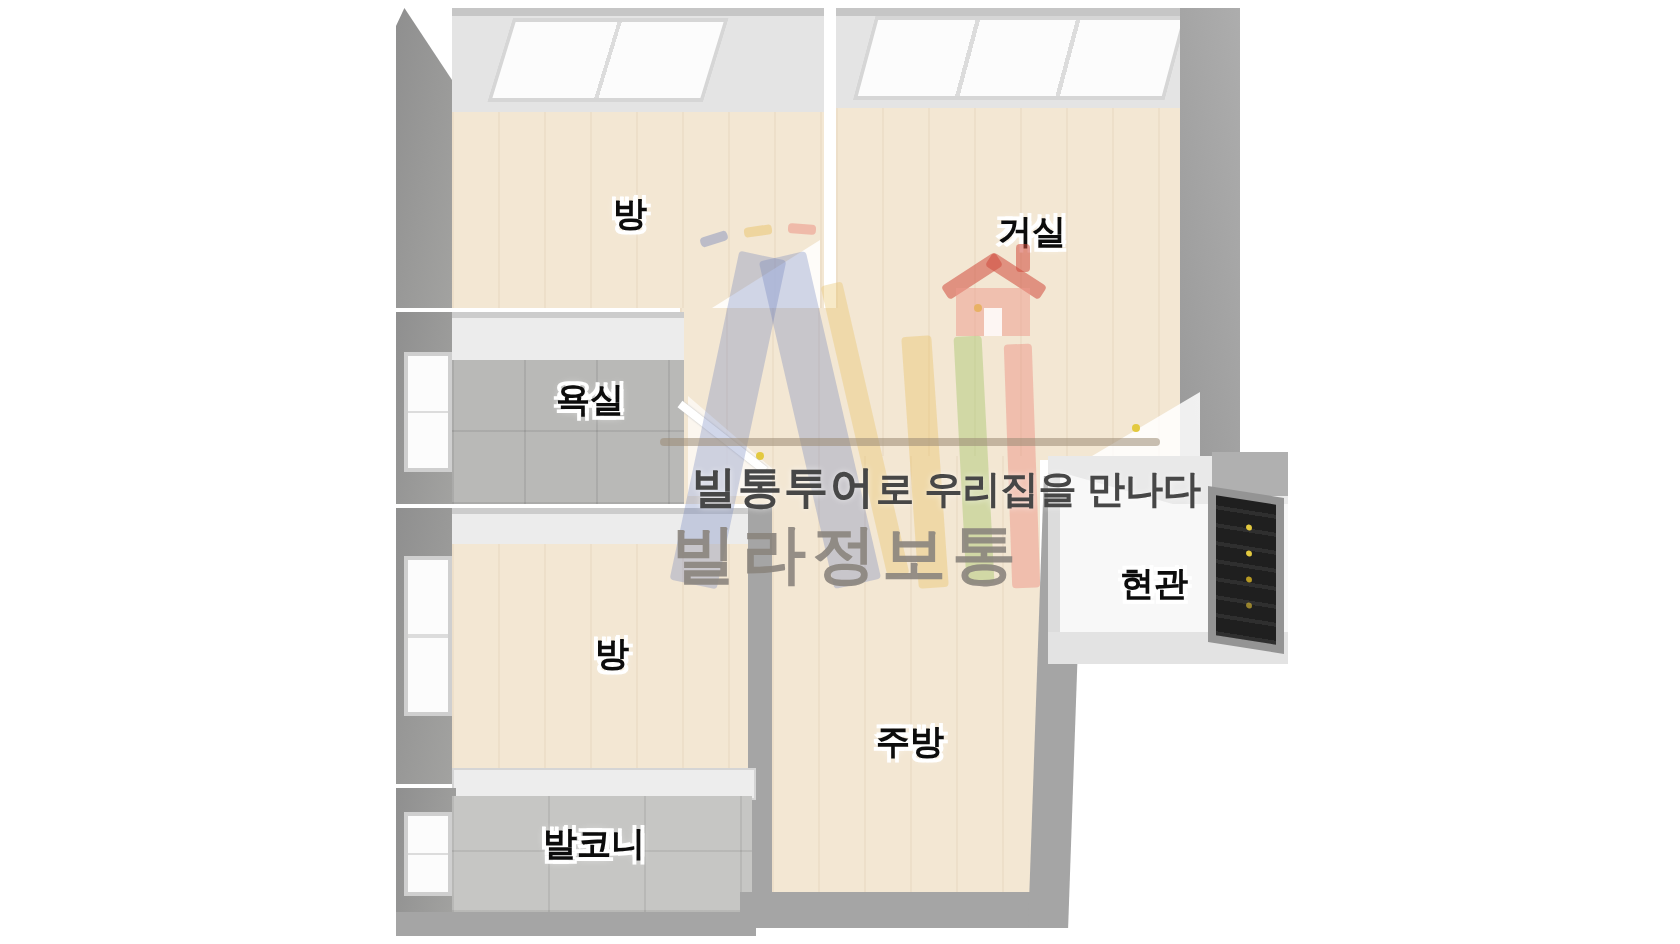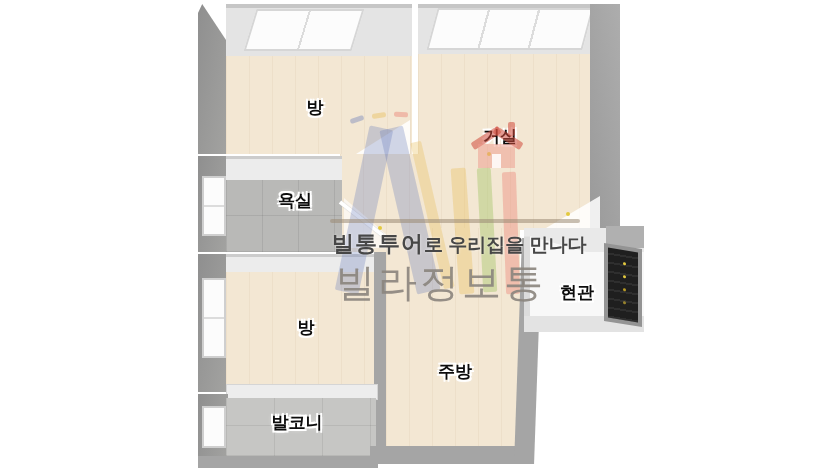--- a/index.html
+++ b/index.html
@@ -46,23 +46,23 @@
     background-image:repeating-linear-gradient(0deg,rgba(255,255,255,.07) 0 2px,transparent 2px 9px);}
   .ent-dots{position:absolute;left:50%;top:16px;width:3px;height:3px;border-radius:50%;
     background:var(--door-dot-yellow,#e3c93f);
     box-shadow:0 13px 0 var(--door-dot-yellow,#e3c93f),0 26px 0 #b89a23,0 39px 0 rgba(232,196,53,.6);}
 
   
   .wm{pointer-events:none;}
   .wm-bar{border-radius:2px;}
   .wm-line{background:var(--divider-line,#9a8a74);opacity:.55;border-radius:2px;}
   .wm-tagline{color:var(--tagline-text,#474747);font-size:19px;font-weight:600;white-space:nowrap;
-    text-shadow:0 0 3px rgba(255,255,255,.6);}
+    text-shadow:0 0 3px rgba(255,255,255,.6);margin-left:14px;}
   .wm-tagline b{font-size:22px;font-weight:800;letter-spacing:1px;}
-  .wm-brand{color:var(--brand-text,#8b857e);font-size:39px;font-weight:400;letter-spacing:3px;
+  .wm-brand{color:var(--brand-text,#8b857e);font-size:32px;font-weight:700;letter-spacing:3px;
     white-space:nowrap;opacity:.9;}
   .roof-bar{background:var(--wm-roof-red,#cf4a3c);opacity:.55;border-radius:2px;}
   .house-body{background:var(--wm-house-pink,#ee9a8c);opacity:.5;}
   .house-door{background:rgba(255,255,255,.85);}
 </style>
 </head>
 <body>
 
 <div id="plan">
 
@@ -70,21 +70,21 @@
   <div class="abs wall-face" style="left:226px;top:4px;width:186px;height:52px;"></div>
   <div class="abs window win-mullion" style="left:250px;top:9px;width:104px;height:38px;transform:skewX(-17deg);"></div>
   <div class="abs wood" style="left:226px;top:56px;width:186px;height:98px;"></div>
   <div class="abs swing tri-br" style="left:356px;top:120px;width:54px;height:34px;"></div>
   <span class="abs room-label" style="left:315px;top:107px;">방</span>
 
   <div class="abs wall-face" style="left:418px;top:4px;width:176px;height:50px;"></div>
   <div class="abs window win-mullion3" style="left:432px;top:8px;width:152px;height:38px;transform:skewX(-15deg);"></div>
   <div class="abs wall" style="left:590px;top:4px;width:30px;height:224px;background:linear-gradient(80deg,#9a9a9a,#adadad);"></div>
   <div class="abs wood" style="left:418px;top:54px;width:172px;height:176px;"></div>
-  <span class="abs room-label" style="left:500px;top:116px;margin-top:20px;">거실</span>
+  <span class="abs room-label" style="left:516px;top:116px;">거실</span>
 
   <div class="abs wood" style="left:340px;top:154px;width:80px;height:98px;"></div>
   <div class="abs swing tri-bl" style="left:344px;top:198px;width:58px;height:50px;opacity:.75;"></div>
   <div class="abs dot" style="left:378px;top:226px;"></div>
 
   <div class="abs wall-dk" style="left:198px;top:156px;width:30px;height:96px;"></div>
   <div class="abs vwindow" style="left:202px;top:176px;width:20px;height:56px;"></div>
   <div class="abs face" style="left:226px;top:156px;width:116px;height:24px;border-top:3px solid #cccccc;"></div>
   <div class="abs tile" style="left:226px;top:180px;width:116px;height:72px;"></div>
   <div class="abs leaf" style="left:340px;top:200px;width:54px;height:4px;transform:rotate(38deg);transform-origin:left center;"></div>

